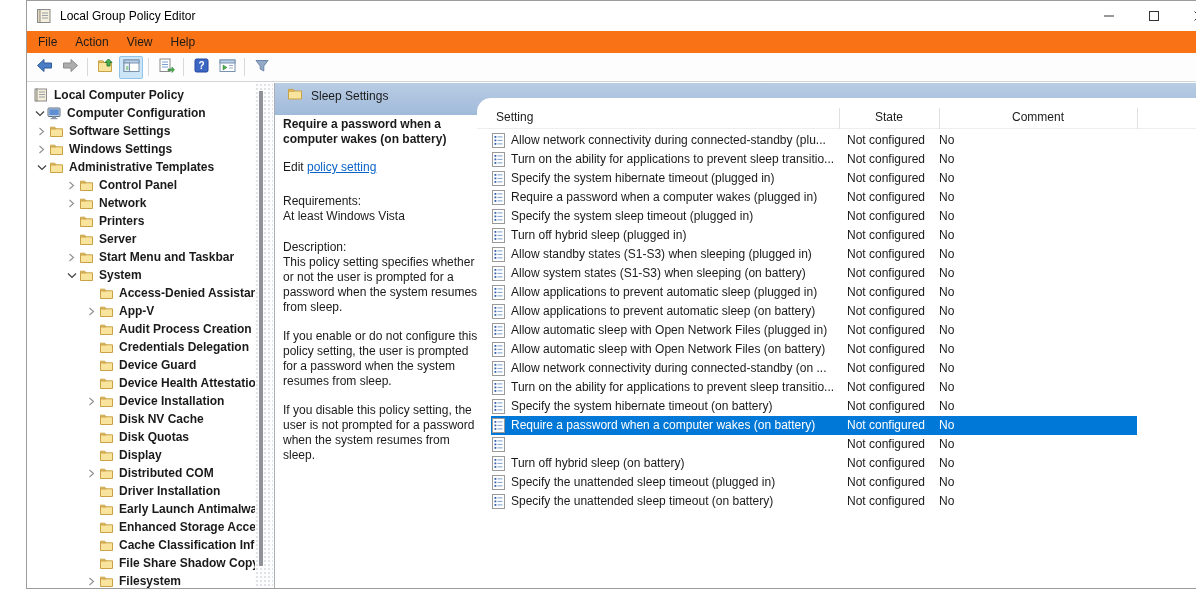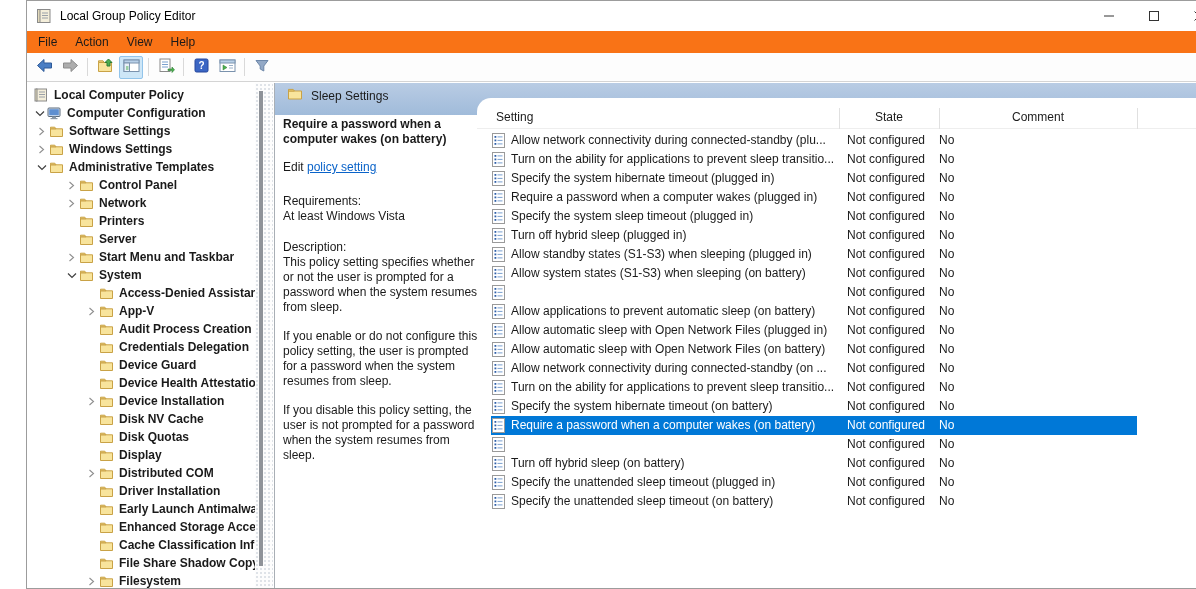--- a/index.html
+++ b/index.html
@@ -644,20 +644,21 @@
             <div class="lrow">
               <span class="licon"><svg width="13" height="15" viewBox="0 0 13 15">
                   <rect x="0.5" y="0.5" width="12" height="14" fill="#fff" stroke="#9a9a9a"></rect>
                   <rect x="2.5" y="3" width="1.8" height="1.8" fill="#2f5fa8"></rect>
                   <rect x="5.5" y="3.4" width="5" height="1" fill="#7aa0cf"></rect>
                   <rect x="2.5" y="6.5" width="1.8" height="1.8" fill="#2f5fa8"></rect>
                   <rect x="5.5" y="6.9" width="5" height="1" fill="#7aa0cf"></rect>
                   <rect x="2.5" y="10" width="1.8" height="1.8" fill="#2f5fa8"></rect>
                   <rect x="5.5" y="10.4" width="5" height="1" fill="#7aa0cf"></rect>
                 </svg></span>
+              <span class="cell-setting">Allow applications to prevent automatic sleep (plugged in)</span>
               <span class="cell-state">Not configured</span>
               <span class="cell-comment">No</span>
             </div>
             <div class="lrow">
               <span class="licon"><svg width="13" height="15" viewBox="0 0 13 15">
                   <rect x="0.5" y="0.5" width="12" height="14" fill="#fff" stroke="#9a9a9a"></rect>
                   <rect x="2.5" y="3" width="1.8" height="1.8" fill="#2f5fa8"></rect>
                   <rect x="5.5" y="3.4" width="5" height="1" fill="#7aa0cf"></rect>
                   <rect x="2.5" y="6.5" width="1.8" height="1.8" fill="#2f5fa8"></rect>
                   <rect x="5.5" y="6.9" width="5" height="1" fill="#7aa0cf"></rect>

